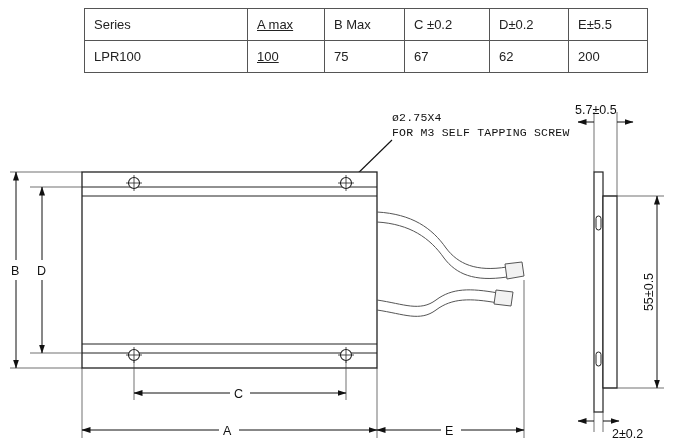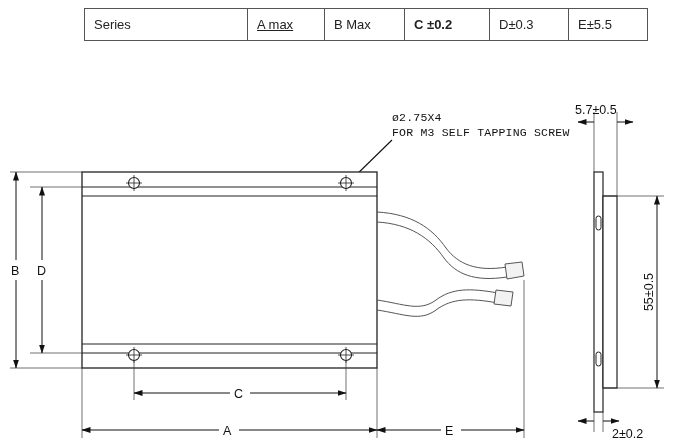--- a/index.html
+++ b/index.html
@@ -34,21 +34,21 @@
   .spec-table td {
     border: 1px solid #555;
     padding: 6px 7px 7px 9px;
     height: 18px;
     white-space: nowrap;
     font-weight: 400;
   }
   .spec-table td.c-series { width: 146px; }
   .spec-table td.c-a { width: 60px; text-decoration: underline; }
   .spec-table td.c-b { width: 63px; }
-  .spec-table td.c-c { width: 68px; font-weight: bold; }
+  .spec-table td.c-c { width: 68px; }
   .spec-table td.c-d { width: 62px; }
   .spec-table td.c-e { width: 62px; }
 
   
   #drawing {
     position: absolute;
     left: 0;
     top: 0;
   }
   .lbl-mono {
@@ -68,22 +68,30 @@
 
 <div id="root">
 
   <table class="spec-table">
     <tbody>
       <tr>
         <td class="c-series">Series</td>
         <td class="c-a">A max</td>
         <td class="c-b">B Max</td>
         <td class="c-c">C ±0.2</td>
-        <td class="c-d">D±0.3</td>
+        <td class="c-d">D±0.2</td>
         <td class="c-e">E±5.5</td>
+      </tr>
+      <tr>
+        <td class="c-series">LPR100</td>
+        <td class="c-a">100</td>
+        <td class="c-b">75</td>
+        <td class="c-c">67</td>
+        <td class="c-d">62</td>
+        <td class="c-e">200</td>
       </tr>
     </tbody>
   </table>
 
   <svg id="drawing" width="699" height="448" viewBox="0 0 699 448">
 
     <defs>
       <marker id="arrEnd" markerWidth="9" markerHeight="9" refX="8.5" refY="3" orient="auto" markerUnits="userSpaceOnUse">
         <path d="M0,0 L9,3 L0,6 z" fill="#111"></path>
       </marker>

